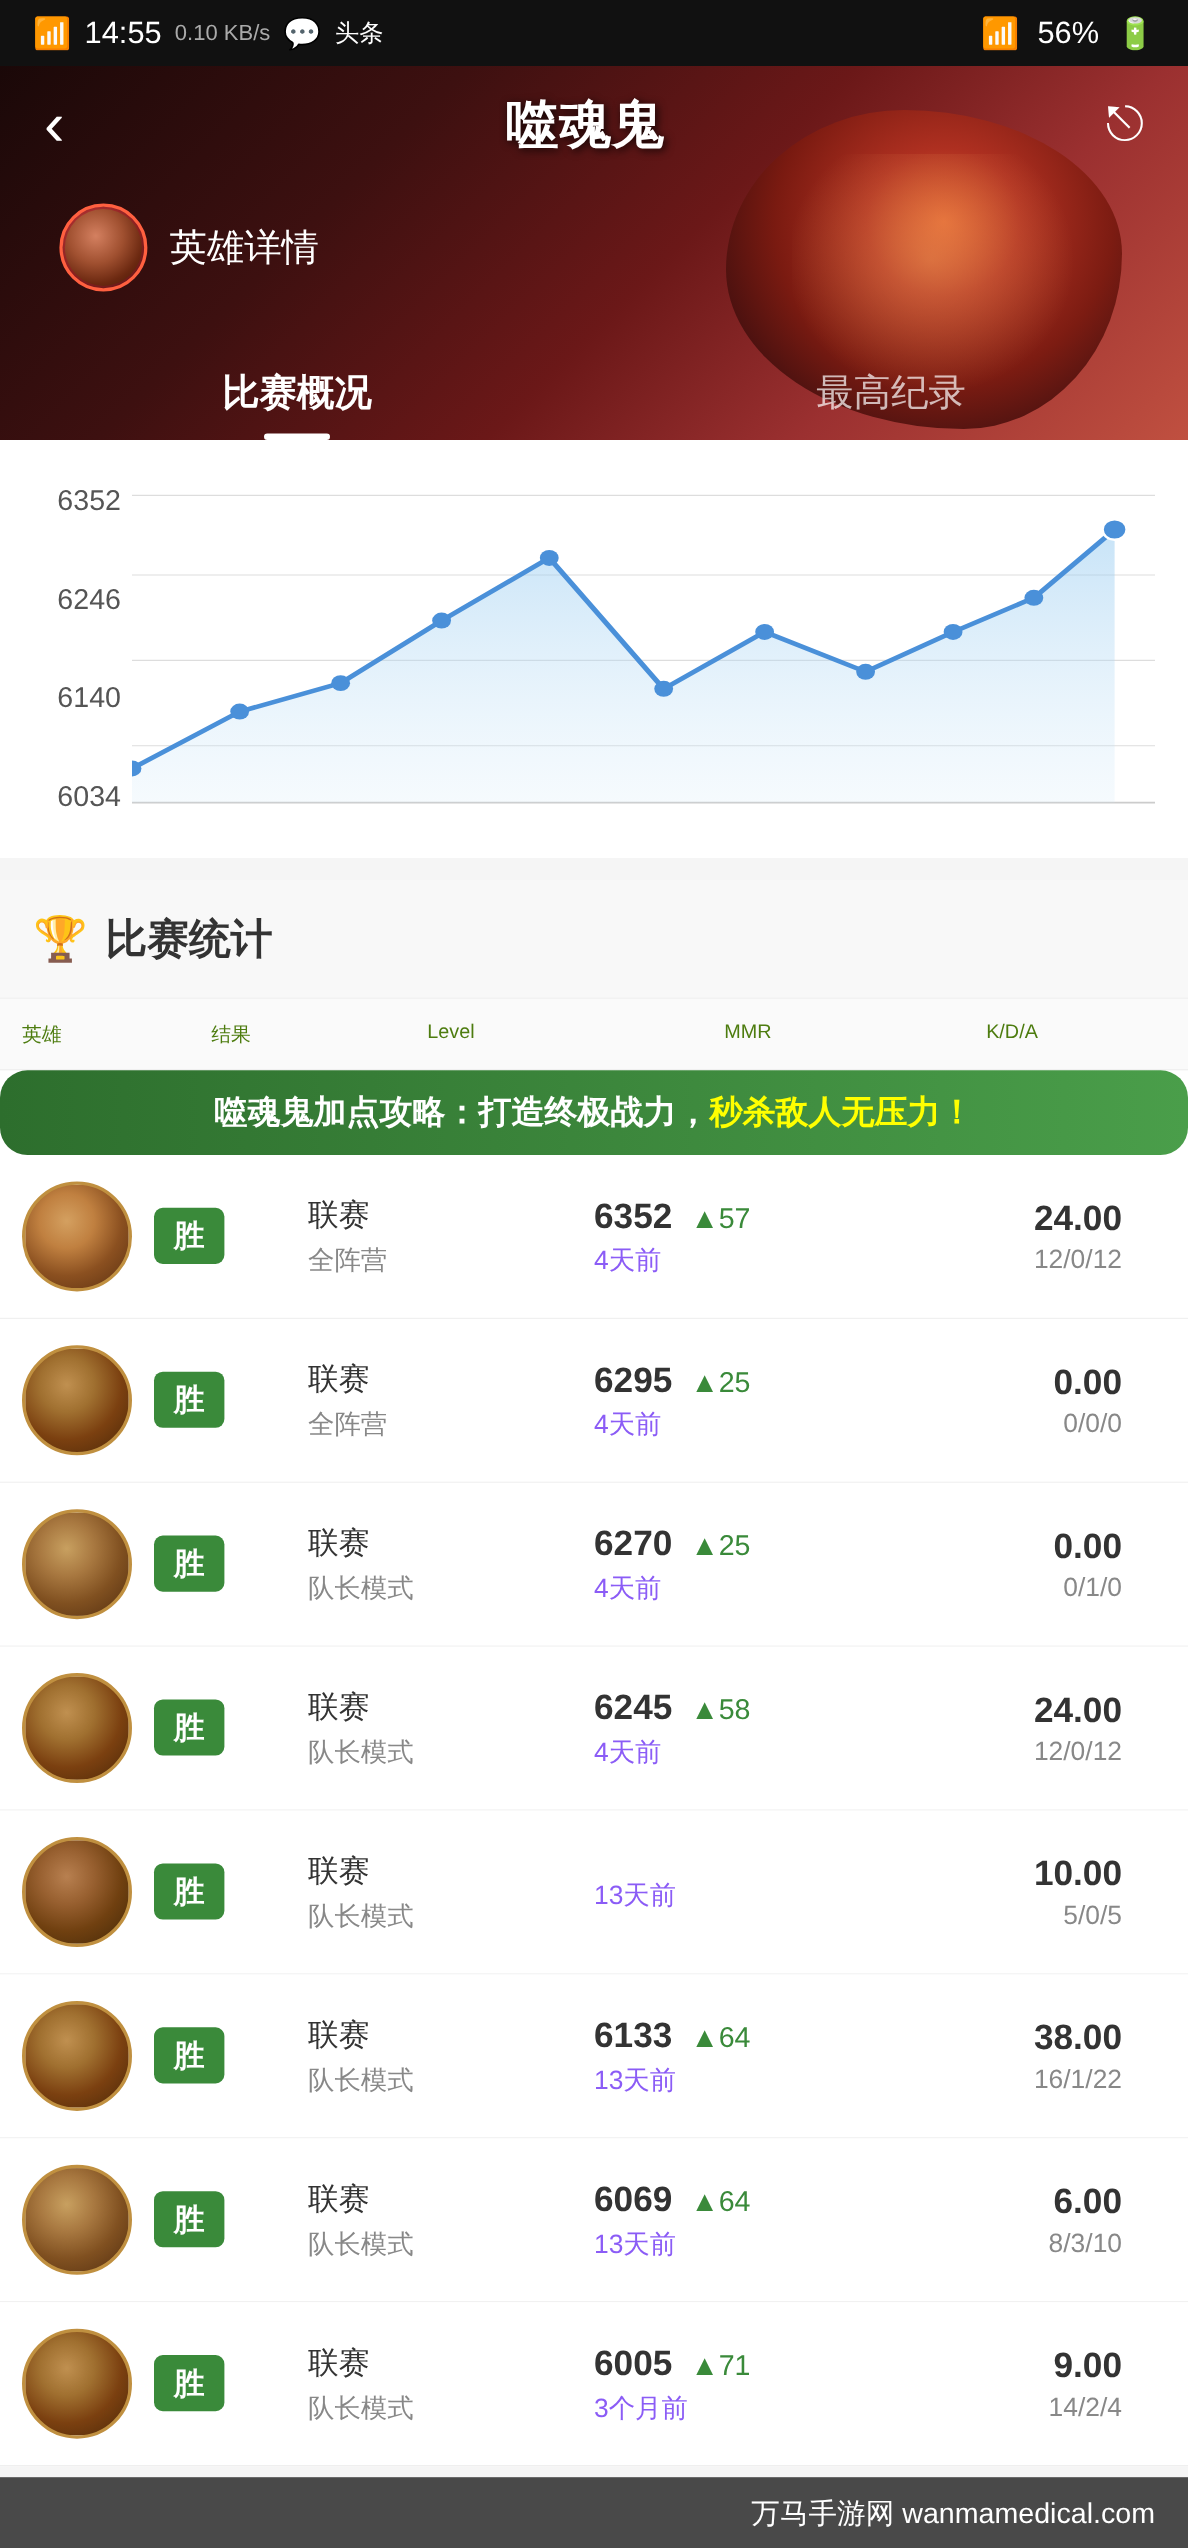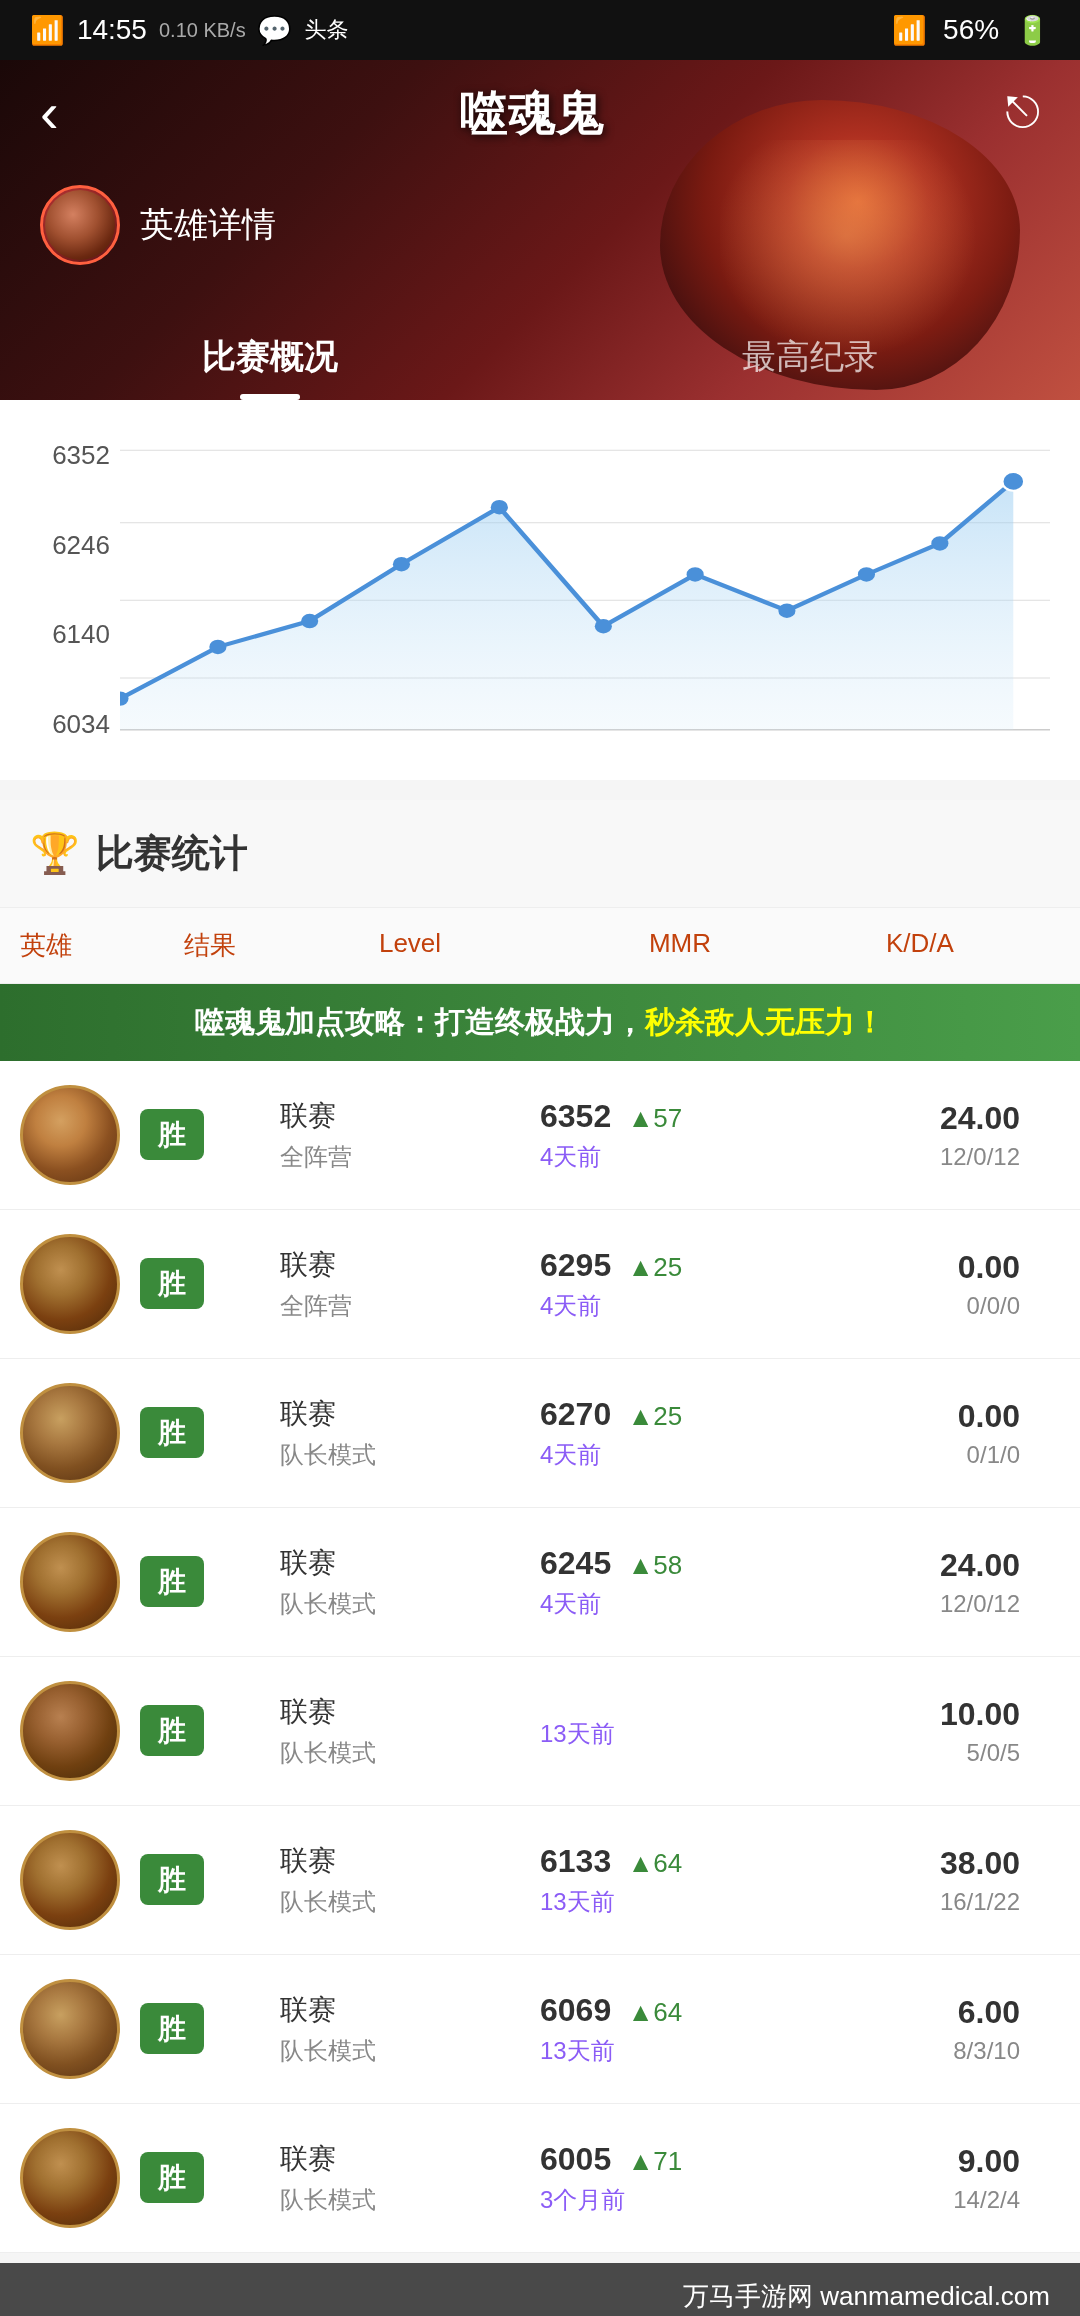--- a/index.html
+++ b/index.html
@@ -59,21 +59,21 @@
       font-size: 40px;
       cursor: pointer;
     }
 
     
     .hero-info {
       position: relative;
       z-index: 10;
       display: flex;
       align-items: center;
-      padding: 20px 40px;
+      padding: 20px 54px;
     }
     .hero-avatar-small {
       width: 80px;
       height: 80px;
       border-radius: 50%;
       background: radial-gradient(circle at 40% 35%, #c94040 0%, #8b2020 60%, #3d1010 100%);
       border: 3px solid #ff6040;
       overflow: hidden;
       display: flex;
       align-items: center;
@@ -187,33 +187,34 @@
 
     
     .table-header {
       display: grid;
       grid-template-columns: 120px 140px 260px 280px 200px;
       padding: 20px 20px;
       border-bottom: 1px solid #eee;
       background: #fafafa;
     }
     .th {
-      font-size: 26px;
-      color: #c2410c;
+      font-size: 18px;
+      color: #4d7c0f;
       text-align: center;
     }
     .th:first-child { text-align: left; }
 
     
     .banner-ad {
       background: linear-gradient(90deg, #2d6e2d, #4a9e4a);
       padding: 18px 30px;
       display: flex;
       align-items: center;
       justify-content: center;
+      border-radius: 25px;
     }
     .banner-text {
       color: #fff;
       font-size: 30px;
       font-weight: bold;
     }
     .banner-highlight {
       color: #ffff00;
     }
 

